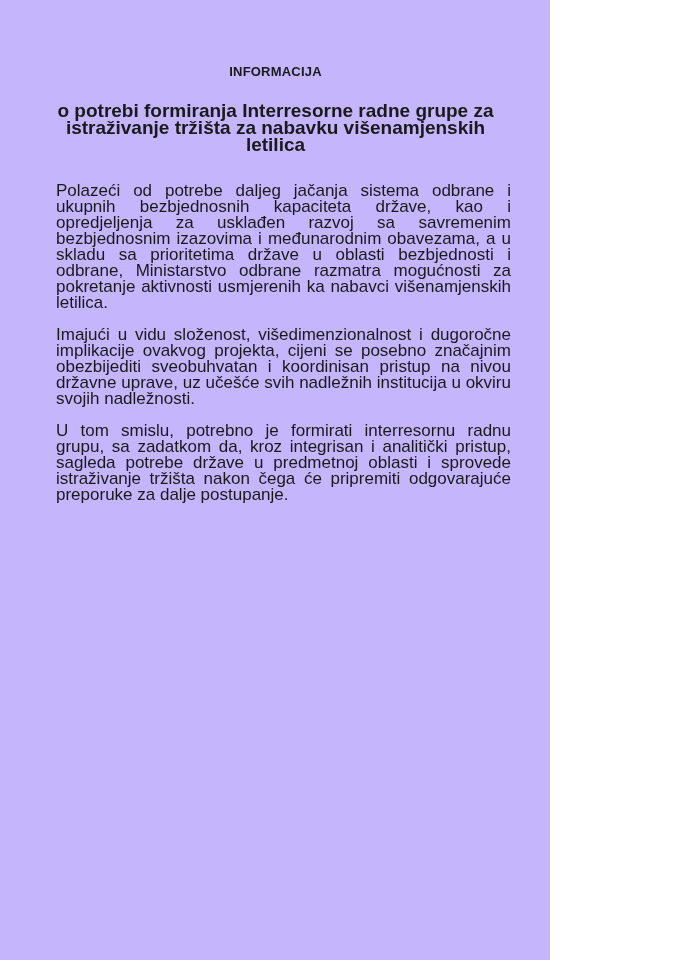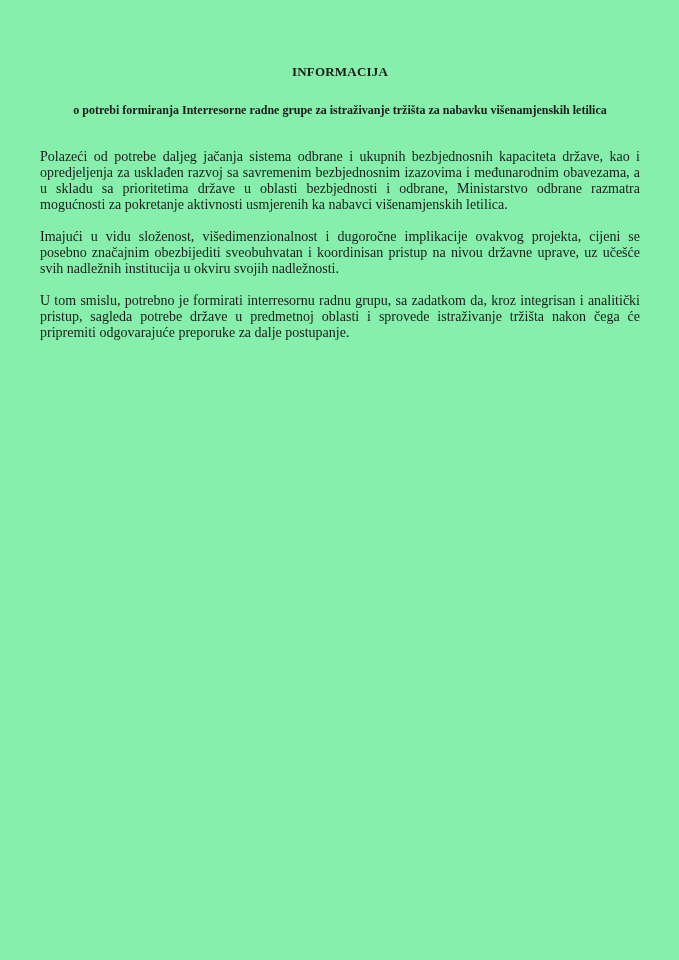--- a/index.html
+++ b/index.html
@@ -1,52 +1,52 @@
 <!DOCTYPE html>
 <html lang="sr"><head>
 <meta charset="utf-8">
 <style>
   * { margin: 0; padding: 0; box-sizing: border-box; }
   html, body {
     background: #ffffff;
     font-family: "Liberation Sans", "DejaVu Sans", sans-serif;
   }
   .page {
-    width: 679px;
+    width: 550px;
     height: 960px;
-    background: #86efac;
+    background: #c4b5fd;
     color: #1a1a1a;
     overflow: hidden;
     position: relative;
-    font-family: Liberation Serif, serif;
   }
   .content {
     padding: 64px 39px 0 40px; 
   }
   .doc-title {
     font-size: 13px;
     font-weight: bold;
     text-align: center;
     line-height: 16px;
     letter-spacing: 0.2px;
     margin-bottom: 22px;
   }
   .doc-subtitle {
-    font-size: 12px;
+    font-size: 19px;
     font-weight: bold;
     text-align: center;
     line-height: 17px;
     max-width: 552px;
     margin: 0 auto 30px auto;
   }
   .doc-paragraph {
-    font-size: 14px;
+    font-size: 17px;
     line-height: 16px;
     text-align: justify;
     margin-bottom: 16px;
+    margin-left: 16px;
   }
 </style>
 </head>
 <body>
 
 <div class="page">
   <div class="content">
     <h1 class="doc-title">INFORMACIJA</h1>
     <h2 class="doc-subtitle">o potrebi formiranja Interresorne radne grupe za istraživanje tržišta za nabavku višenamjenskih letilica</h2>
     <p class="doc-paragraph">Polazeći od potrebe daljeg jačanja sistema odbrane i ukupnih bezbjednosnih kapaciteta države, kao i opredjeljenja za usklađen razvoj sa savremenim bezbjednosnim izazovima i međunarodnim obavezama, a u skladu sa prioritetima države u oblasti bezbjednosti i odbrane, Ministarstvo odbrane razmatra mogućnosti za pokretanje aktivnosti usmjerenih ka nabavci višenamjenskih letilica.</p>

